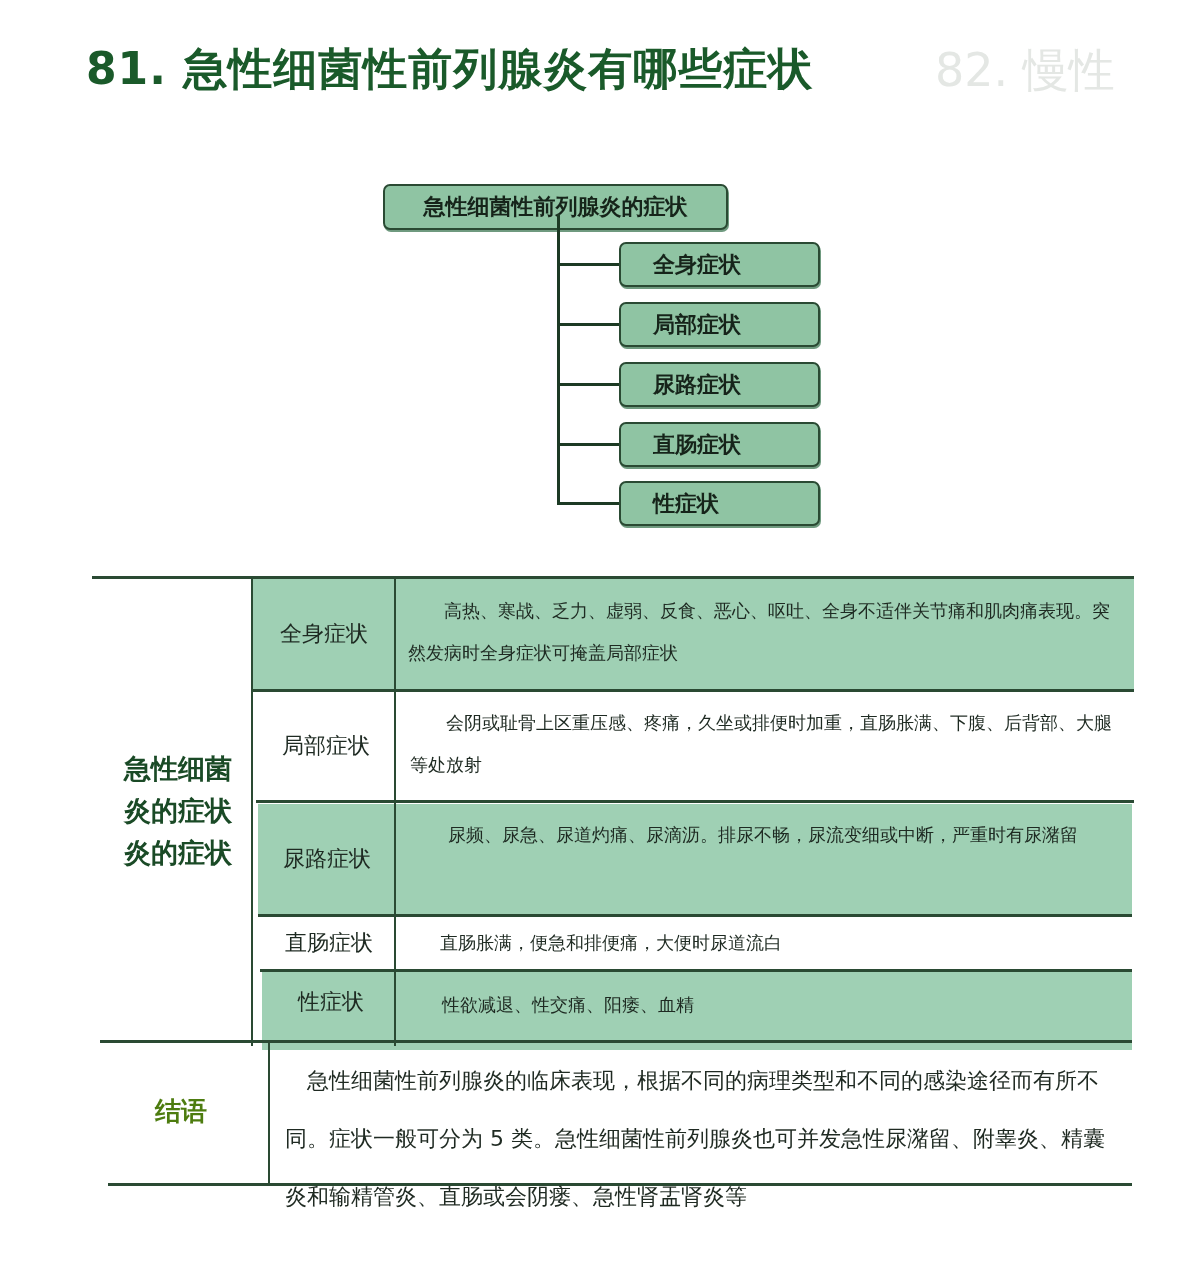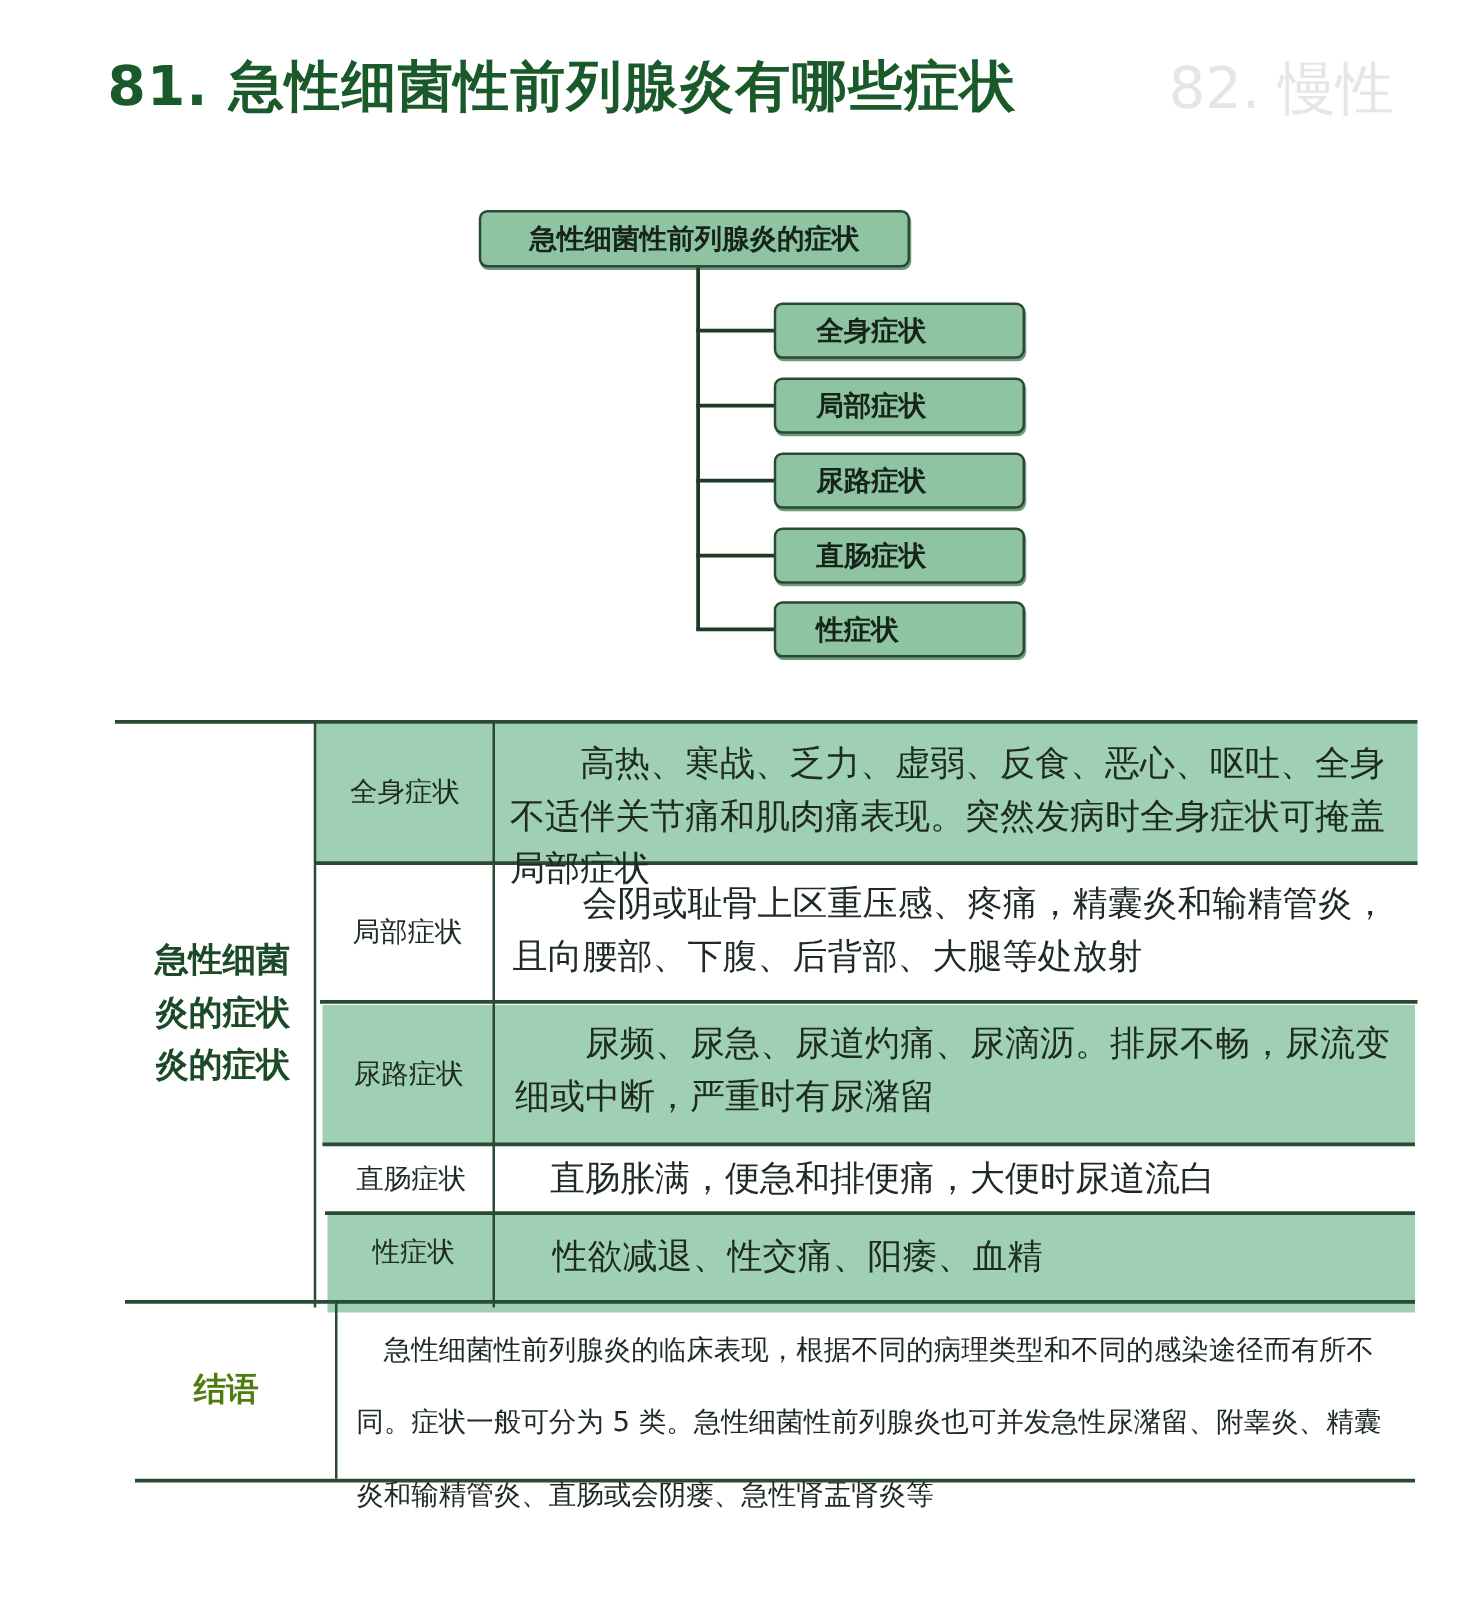--- a/index.html
+++ b/index.html
@@ -14,33 +14,33 @@
   .ghost {
     position: absolute; left: 935px; top: 40px; font-size: 46px; color: #e4e7e4; white-space: nowrap; text-align: center;
   }
   
   .diagram { position: absolute; left: 0; top: 0; width: 1179px; height: 560px; }
   .node {
     position: absolute; background: #8fc4a3; border: 2px solid #2a4a33; border-radius: 7px;
     box-shadow: 1px 2px 0 #6f9a7f; font-weight: bold; color: #16241a; font-size: 22px;
     display: flex; align-items: center; box-sizing: border-box;
   }
-  .node.root { left: 383px; top: 168px; width: 345px; height: 46px; justify-content: center; font-size: 22px; }
+  .node.root { left: 383px; top: 184px; width: 345px; height: 46px; justify-content: center; font-size: 22px; }
   .node.child { left: 619px; width: 201px; height: 45px; padding-left: 32px; }
   .vline { position: absolute; left: 557px; top: 214px; width: 3px; height: 290px; background: #1c3a24; }
   .hline { position: absolute; left: 557px; width: 63px; height: 3px; background: #1c3a24; }
   .row { position: absolute; box-sizing: border-box; }
   .green { background: #9fd0b4; }
   .hl { position: absolute; height: 3px; background: #2a4a33; }
   .vl { position: absolute; width: 2px; background: #2a4a33; }
   .cat {
     position: absolute; font-size: 22px; color: #1e2a22; display: flex; align-items: center; justify-content: center;
   }
   .desc {
-    position: absolute; font-size: 28px; line-height: 42px; color: #1e2a22; text-indent: 2em;
+    position: absolute; font-size: 18px; line-height: 42px; color: #1e2a22; text-indent: 2em;
   }
   .side-title {
     position: absolute; left: 112px; top: 748px; width: 130px; font-size: 27px; font-weight: bold;
     color: #1a4a26; line-height: 42px; margin-left: 12px;
   }
   .concl-label {
     position: absolute; left: 155px; top: 1094px; font-size: 26px; font-weight: bold; color: #4d7c0f;
   }
   .concl-text {
     position: absolute; left: 285px; top: 1052px; width: 840px; font-size: 22px; line-height: 58px; text-indent: 1em;
@@ -88,21 +88,21 @@
   <div class="side-title">
     <div>急性细菌</div>
     <div>炎的症状</div>
     <div>炎的症状</div>
   </div>
 
   <div class="cat" style="left:254px;top:579px;width:140px;height:110px">全身症状</div>
   <div class="desc" style="left:408px;top:590px;width:716px">高热、寒战、乏力、虚弱、反食、恶心、呕吐、全身不适伴关节痛和肌肉痛表现。突然发病时全身症状可掩盖局部症状</div>
 
   <div class="cat" style="left:256px;top:692px;width:140px;height:108px">局部症状</div>
-  <div class="desc" style="left:410px;top:702px;width:716px">会阴或耻骨上区重压感、疼痛，精囊炎和输精管炎，且向腰部、下腹、后背部、大腿等处放射</div>
+  <div class="desc" style="left:410px;top:702px;width:716px">会阴或耻骨上区重压感、疼痛，久坐或排便时加重，直肠胀满、下腹、后背部、大腿等处放射</div>
 
   <div class="cat" style="left:258px;top:803px;width:138px;height:111px">尿路症状</div>
   <div class="desc" style="left:412px;top:814px;width:714px">尿频、尿急、尿道灼痛、尿滴沥。排尿不畅，尿流变细或中断，严重时有尿潴留</div>
 
   <div class="cat" style="left:260px;top:917px;width:138px;height:52px">直肠症状</div>
   <div class="desc" style="left:396px;top:922px;width:716px;text-indent:44px">直肠胀满，便急和排便痛，大便时尿道流白</div>
 
   <div class="cat" style="left:262px;top:972px;width:138px;height:60px">性症状</div>
   <div class="desc" style="left:398px;top:984px;width:716px;text-indent:44px">性欲减退、性交痛、阳痿、血精</div>
 

